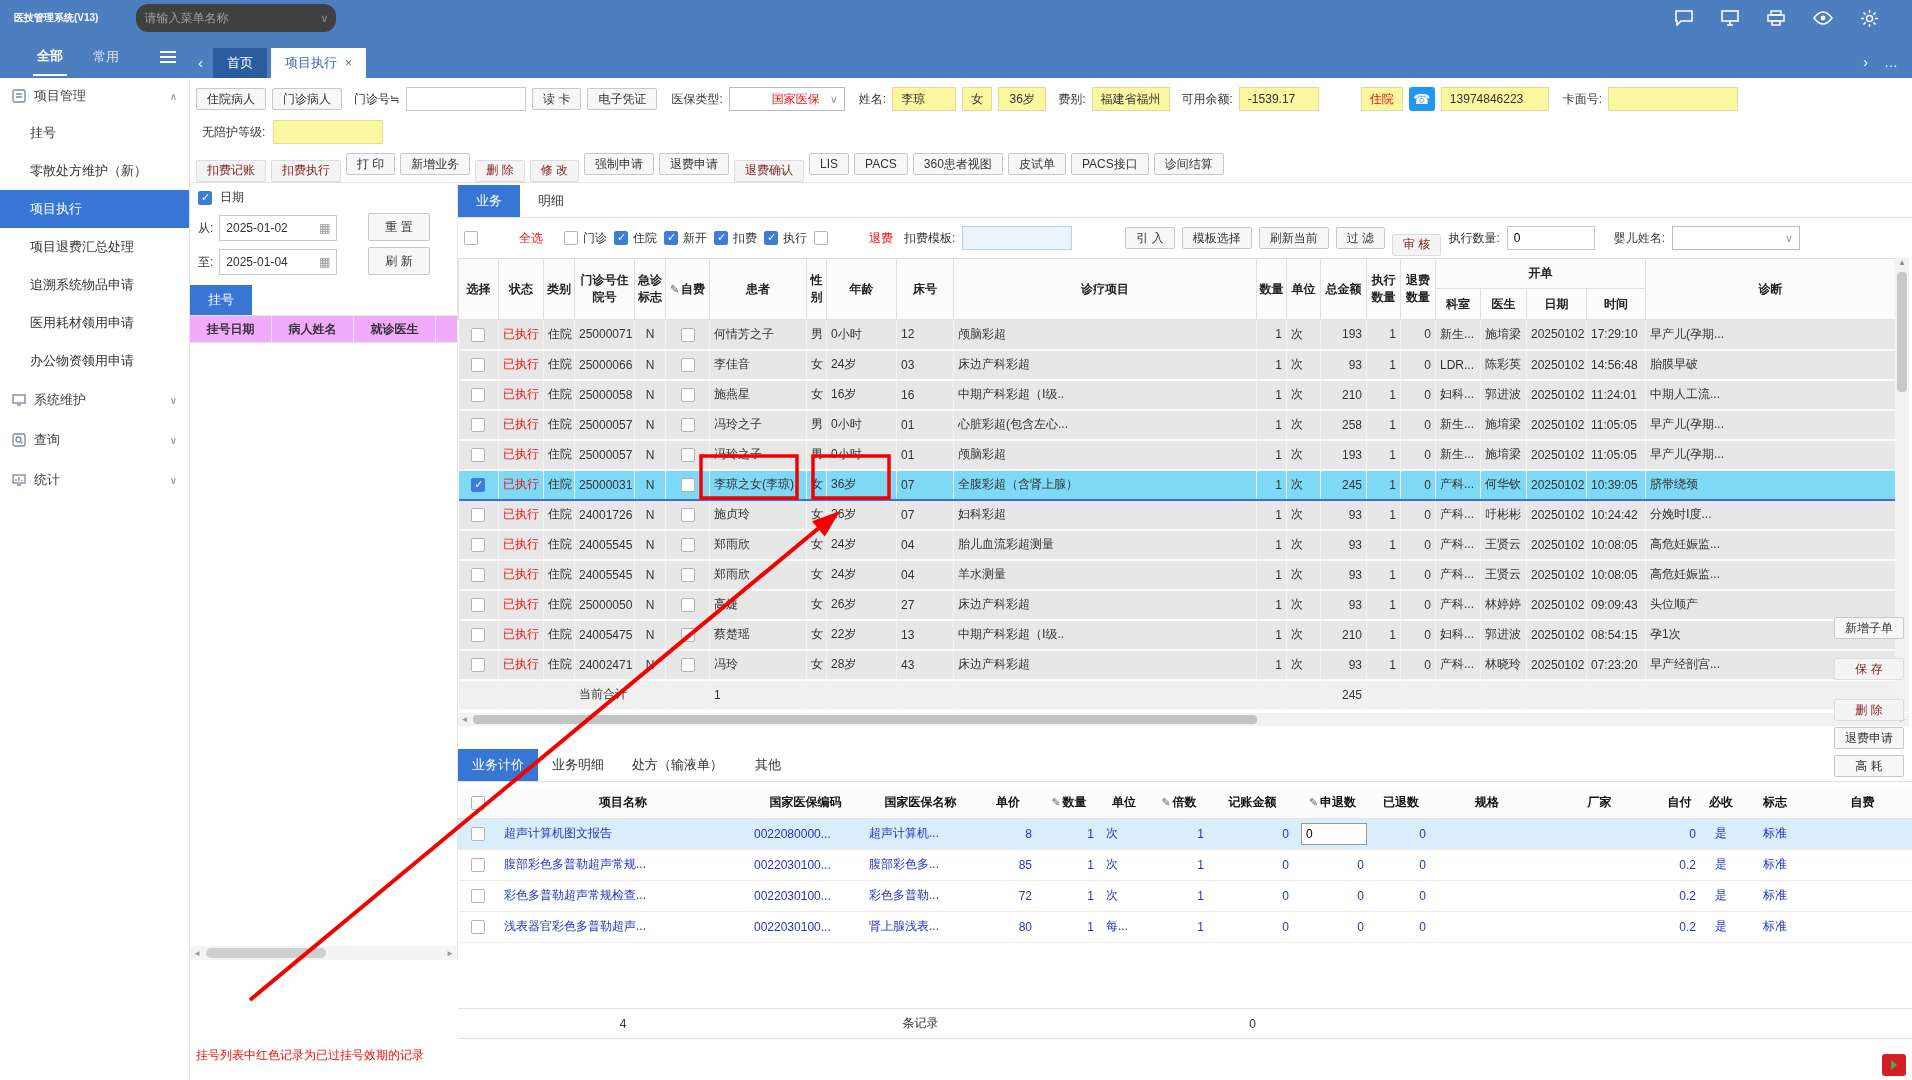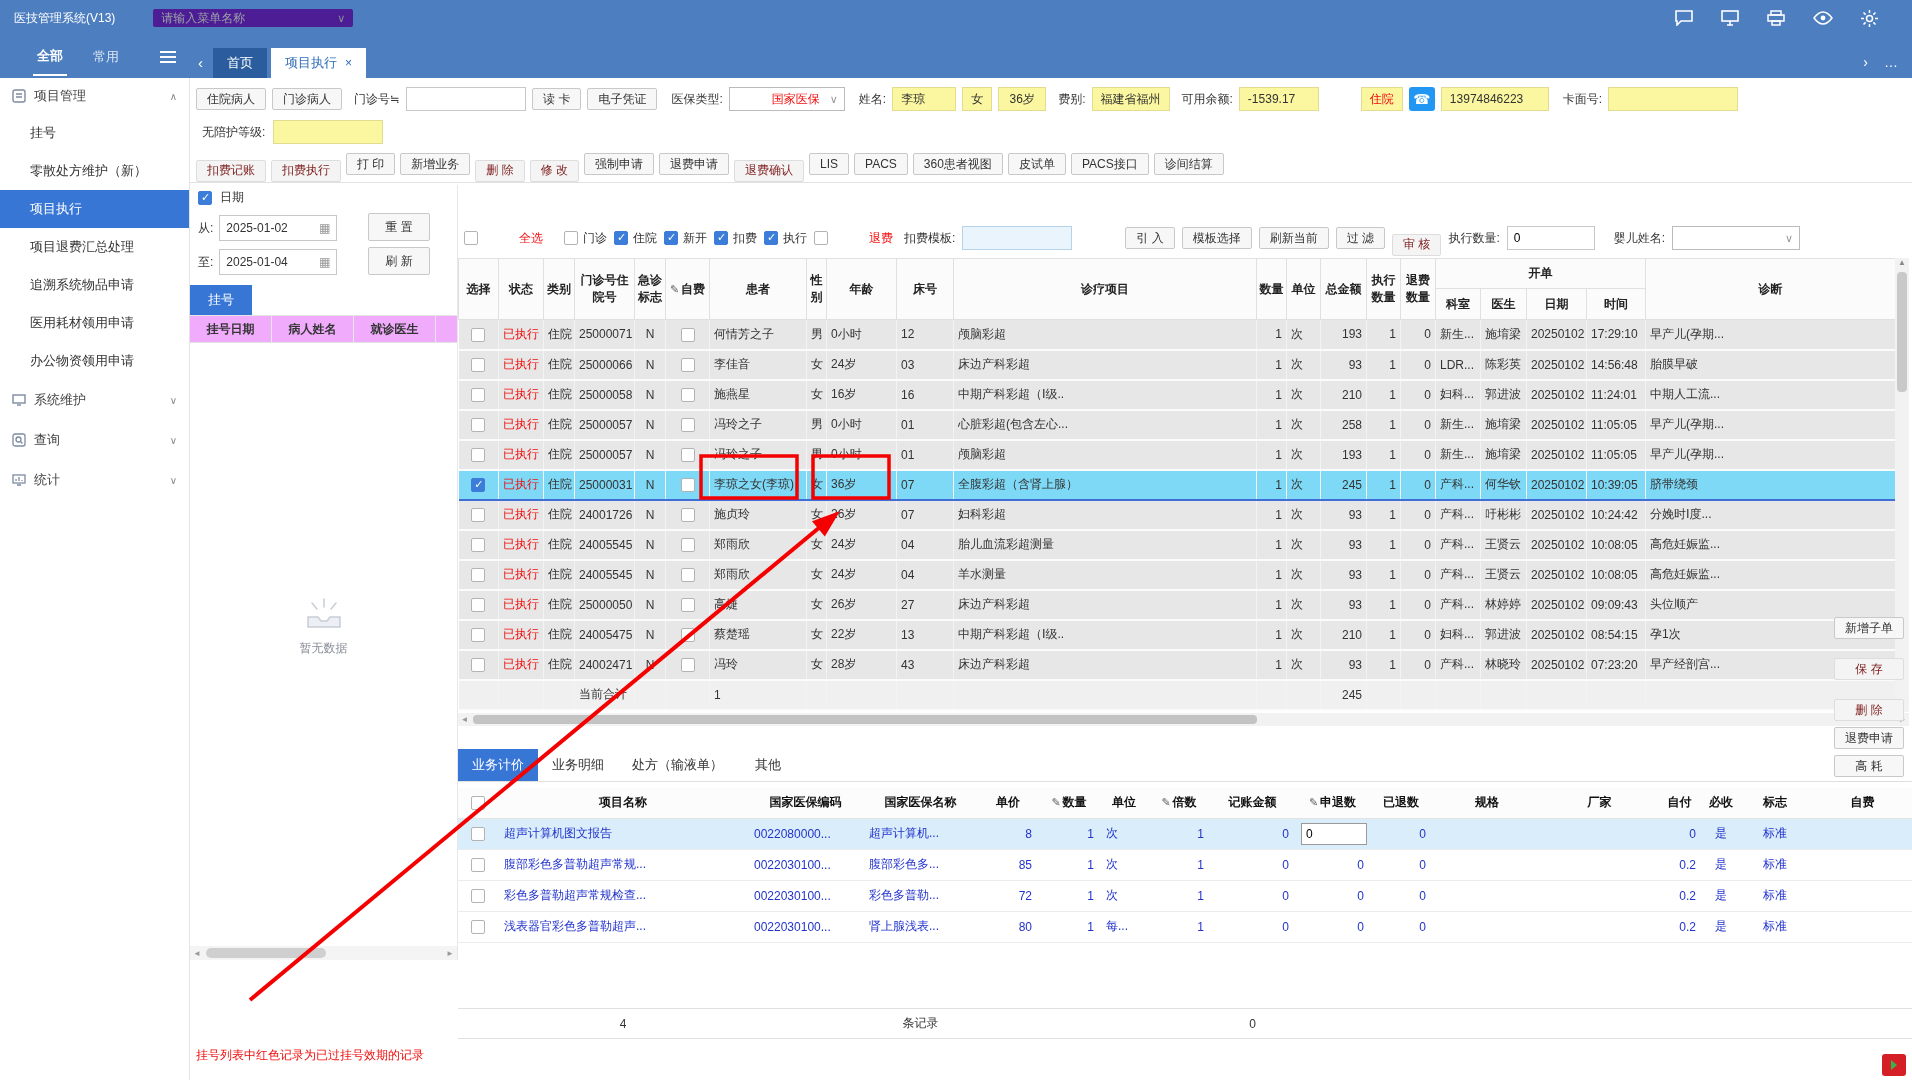--- a/index.html
+++ b/index.html
@@ -4,22 +4,22 @@
 <style>
   * { margin:0; padding:0; box-sizing:border-box; }
   html,body { width:1912px; height:1080px; }
   body {
     position:relative; overflow:hidden; background:#fff;
     font-family:"Liberation Sans","DejaVu Sans",sans-serif; font-size:12px; color:#333;
   }
   
   .titlebar { position:absolute; left:0; top:0; width:1912px; height:36px; background:#4d7ec0;
     display:flex; align-items:center; }
-  .app-title { color:#fff; font-weight:normal; font-size:12px; margin-left:14px; }
-  .menu-search { margin-left:38px; width:200px; height:18px; background:#4c1d95; border-radius:2px;
+  .app-title { color:#fff; font-weight:bold; font-size:10px; margin-left:14px; }
+  .menu-search { margin-left:38px; width:200px; height:28px; background:#404040; border-radius:12px;
     display:flex; align-items:center; padding:0 8px; color:#9aa0a6; }
   .menu-search .ph { flex:1; }
   .menu-search .arr { color:#8a8f98; font-size:11px; }
   .titlebar-icons { margin-left:auto; margin-right:34px; display:flex; gap:28px; align-items:center; }
   .titlebar-icons svg { display:block; }
   
   .navbar { position:absolute; left:0; top:36px; width:1912px; height:42px; background:#4d7ec0;
     display:flex; align-items:flex-end; }
   .nav-left { width:190px; height:42px; display:flex; align-items:center; padding:0 14px; }
   .nav-all { color:#fff; font-size:13px; font-weight:bold; border-bottom:2px solid #fff; padding:9px 4px;margin-left:19px; }
@@ -341,38 +341,35 @@
       </span>
     </div>
     <span class="btn raise-btn" style="top:28px">重 置</span>
     <span class="btn raise-btn" style="top:62px">刷 新</span>
     <div class="gh-tab">挂号</div>
     <div class="mini-head">
       <div>挂号日期</div>
       <div>病人姓名</div>
       <div>就诊医生</div>
     </div>
-    <div class="empty-state">
-      <svg width="52" height="36" viewBox="0 0 52 36">
-        <path d="M10 22h10l3 4h6l3-4h10v10H10z" fill="#eceff4" stroke="#c8cdd6" stroke-width="1.5"></path>
-        <path d="M26 4v8M14 8l5 6M38 8l-5 6" stroke="#c8cdd6" stroke-width="1.5" stroke-linecap="round"></path>
-      </svg>
-      <div class="txt">暂无数据</div>
-    </div>
     <div class="mini-hscroll">
       <span class="arrow">◄</span>
       <span class="track">
           <span class="thumb"></span>
         </span>
       <span class="arrow">►</span>
     </div>
   </div>
   <div class="panel-note">挂号列表中红色记录为已过挂号效期的记录</div>
 
   <div class="right-panel">
+    <div class="biz-tabs">
+      <div class="biz-tab active">业务</div>
+      <div class="biz-tab">明细</div>
+    </div>
 
     <div class="filter-row">
       <span class="fil-item">
         <span class="cbx"></span>
         <span class="red">全选</span>
       </span>
       <span class="fil-item" style="margin-left:14px">
         <span class="cbx"></span>
         <span>门诊</span>
       </span>

